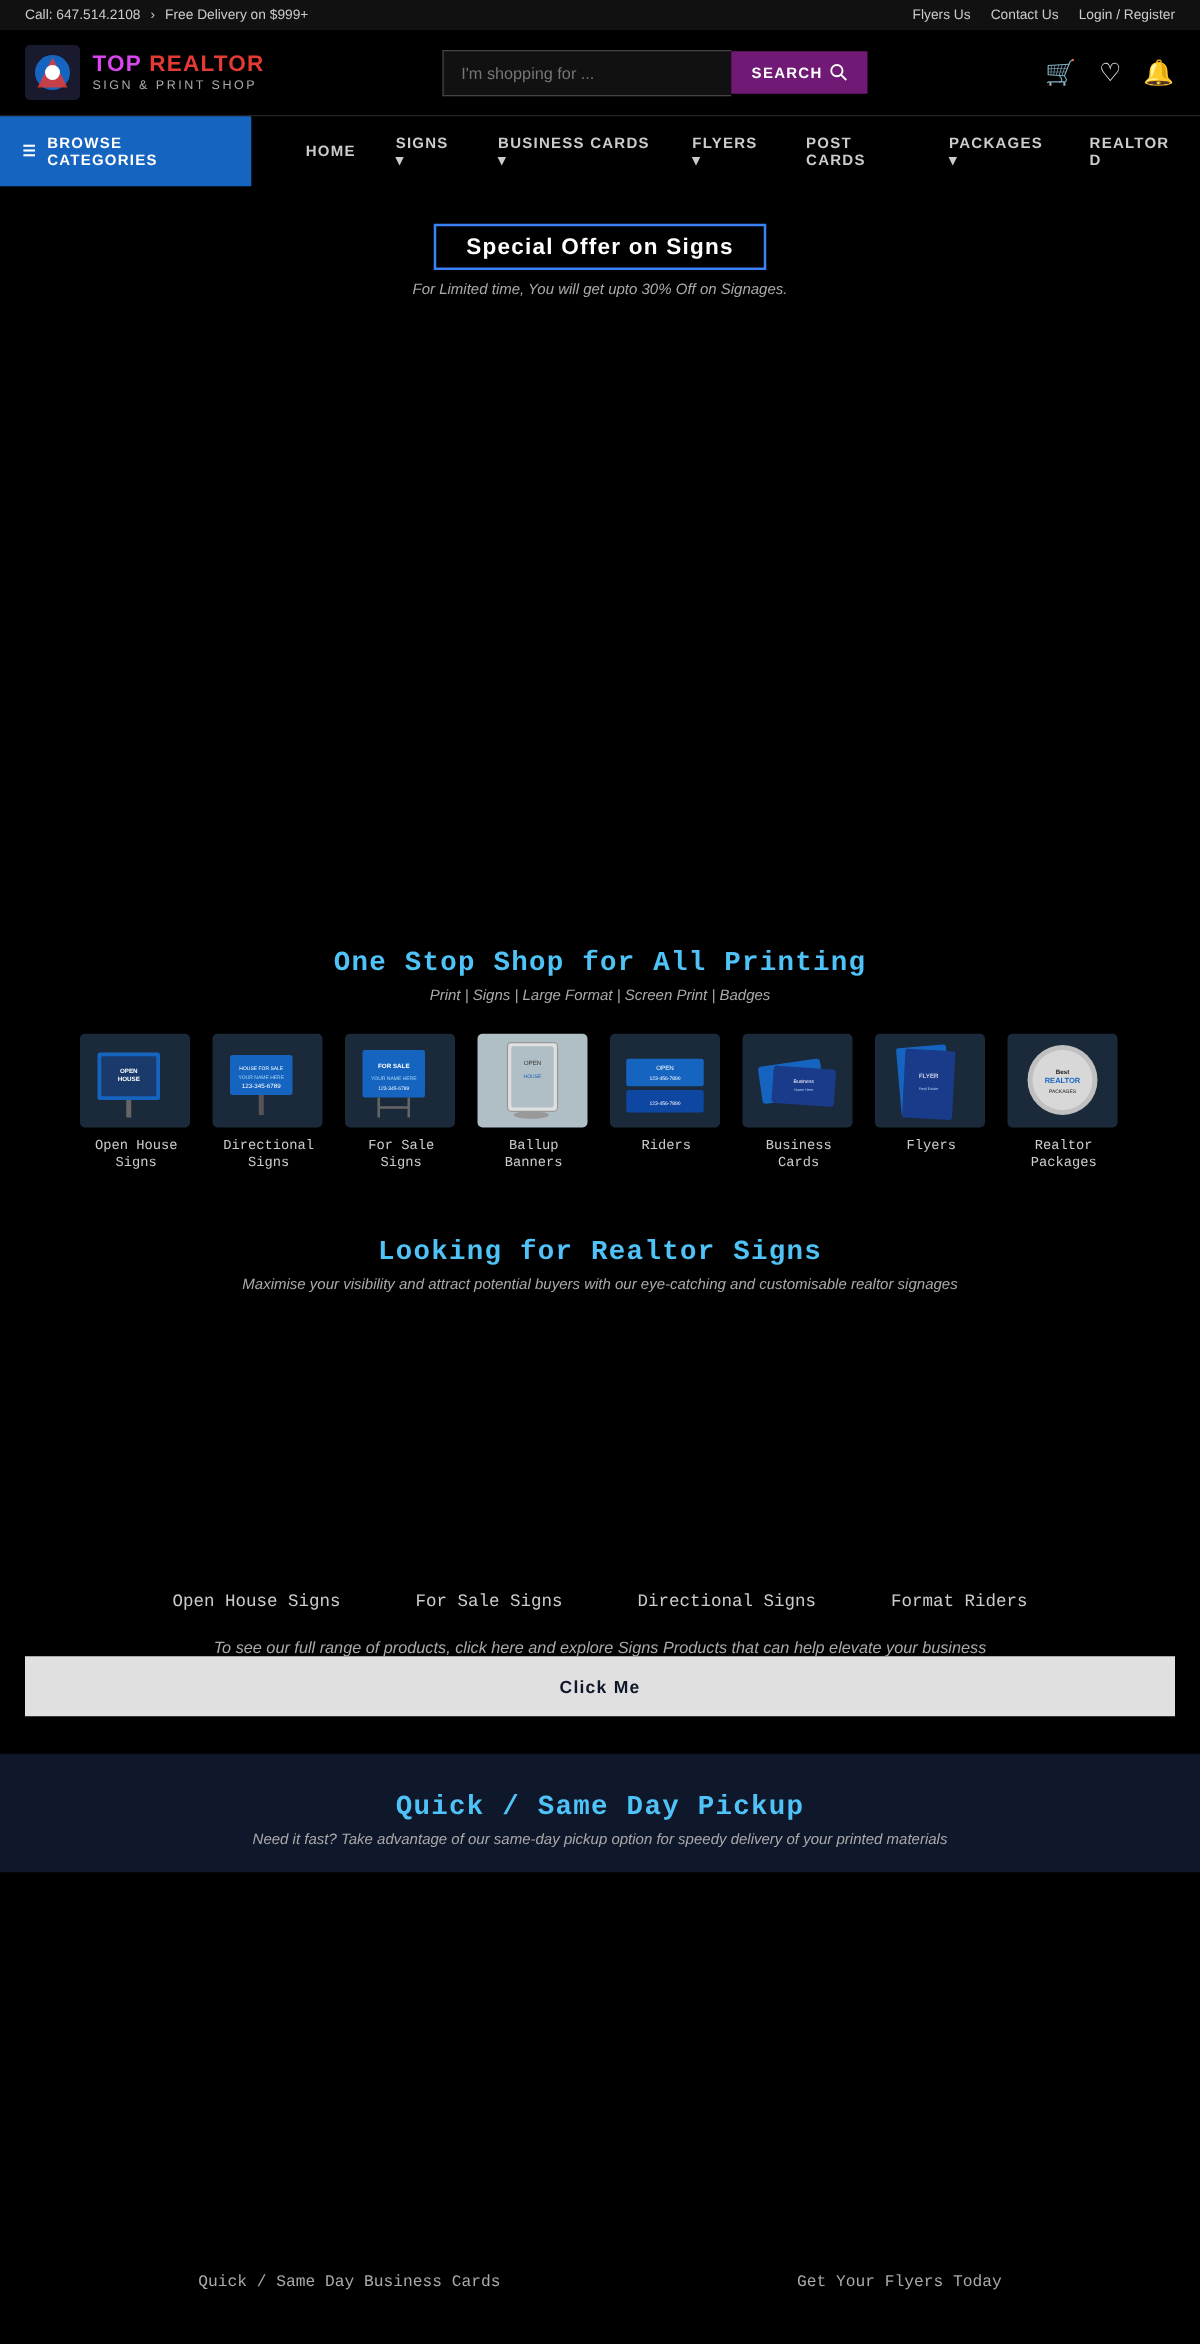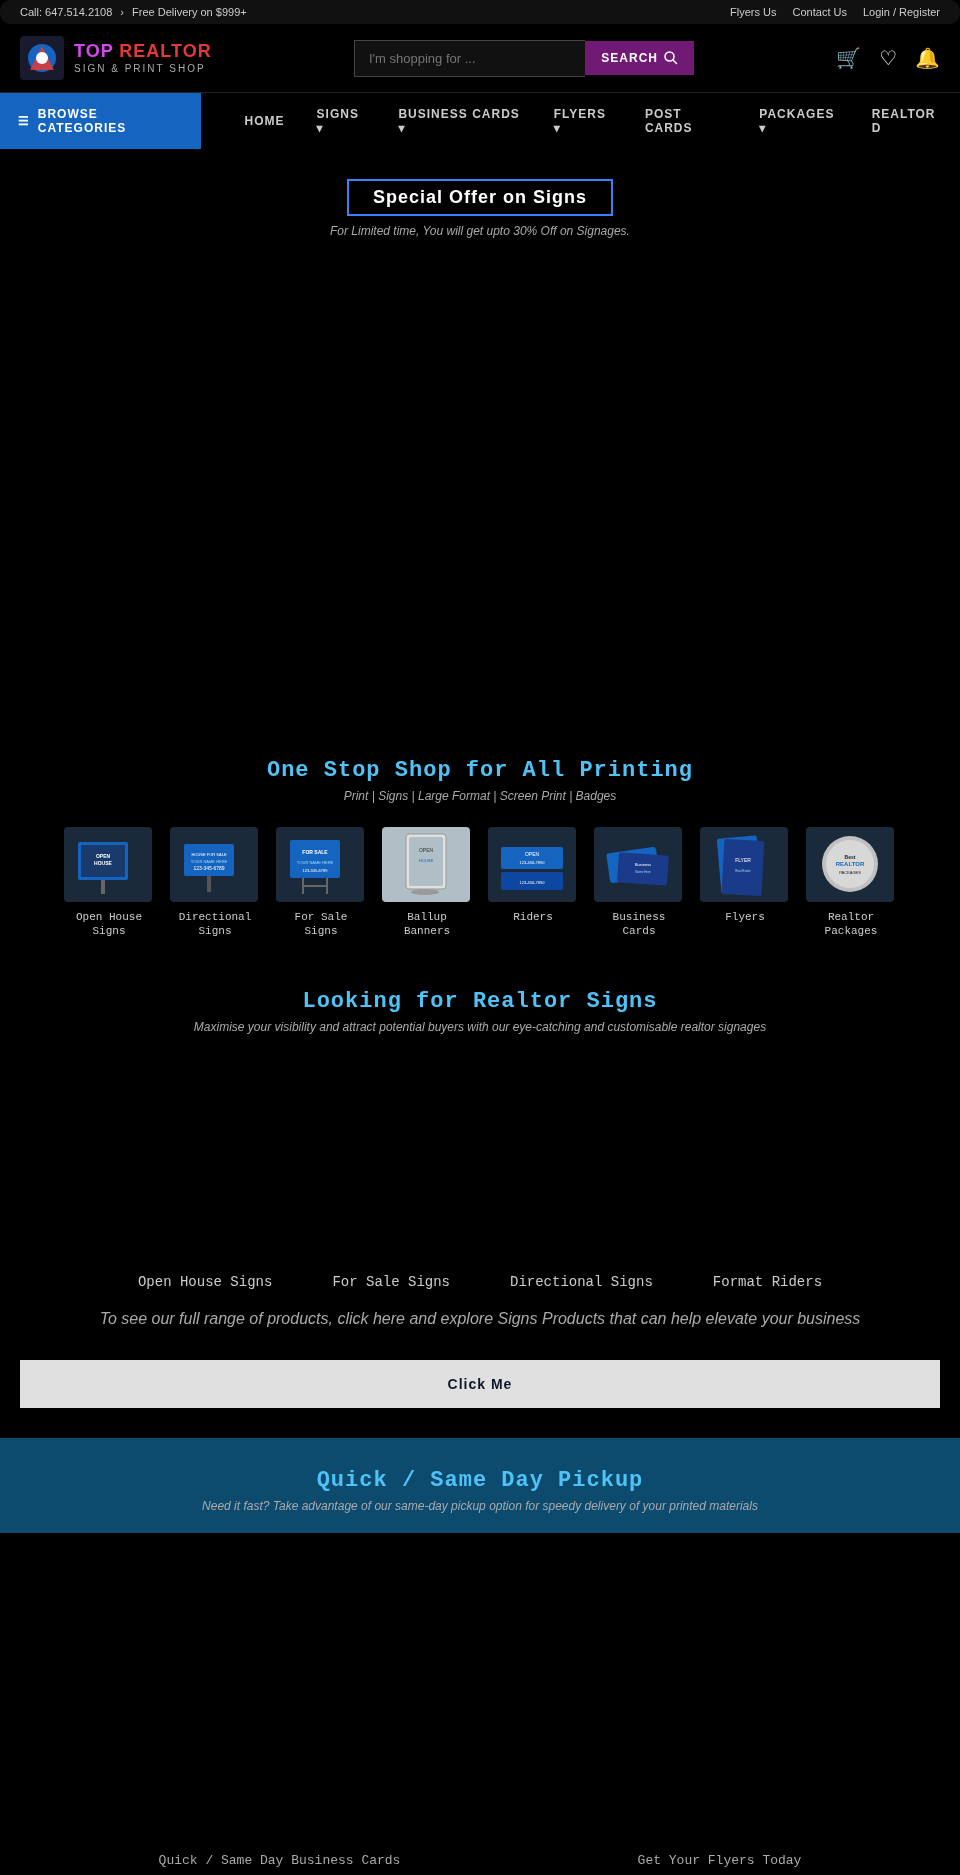--- a/index.html
+++ b/index.html
@@ -7,21 +7,20 @@
 
     
     .top-bar {
       background: #111;
       color: #ccc;
       font-size: 11px;
       padding: 6px 20px;
       display: flex;
       justify-content: space-between;
       align-items: center;
-      border-radius: 11px;
     }
     .top-bar-left { display: flex; gap: 8px; align-items: center; }
     .top-bar-right { display: flex; gap: 16px; align-items: center; }
     .top-bar a { color: #ccc; text-decoration: none; font-size: 11px; }
 
     
     .header {
       background: #000;
       padding: 12px 20px;
       display: flex;
@@ -193,45 +192,45 @@
       padding: 20px;
       flex-wrap: wrap;
     }
     .sign-label {
       font-size: 14px;
       font-family: 'Courier New', monospace;
       color: #ccc;
       cursor: pointer;
     }
     .signs-desc {
-      font-size: 16px;
+      font-size: 13px;
       color: #aaa;
       text-align: center;
       padding: 0 60px;
       font-style: italic;
-      margin-bottom: 32px;
+      margin-bottom: 0;
     }
     .click-me-btn {
       display: block;
       width: calc(100% - 40px);
       margin: 0 20px 30px;
       padding: 16px;
       background: #e0e0e0;
       color: #0f172a;
       font-size: 14px;
       font-weight: bold;
       border: none;
       cursor: pointer;
       text-align: center;
       letter-spacing: 1px;
     }
 
     
     .pickup-section {
-      background: #0c4a6e;
+      background: #0f172a;
       text-align: center;
       padding: 30px 20px 10px;
     }
     .pickup-dark { background: #000; height: 300px; }
     .pickup-labels {
       display: flex;
       justify-content: space-around;
       padding: 20px 40px;
     }
     .pickup-label {

